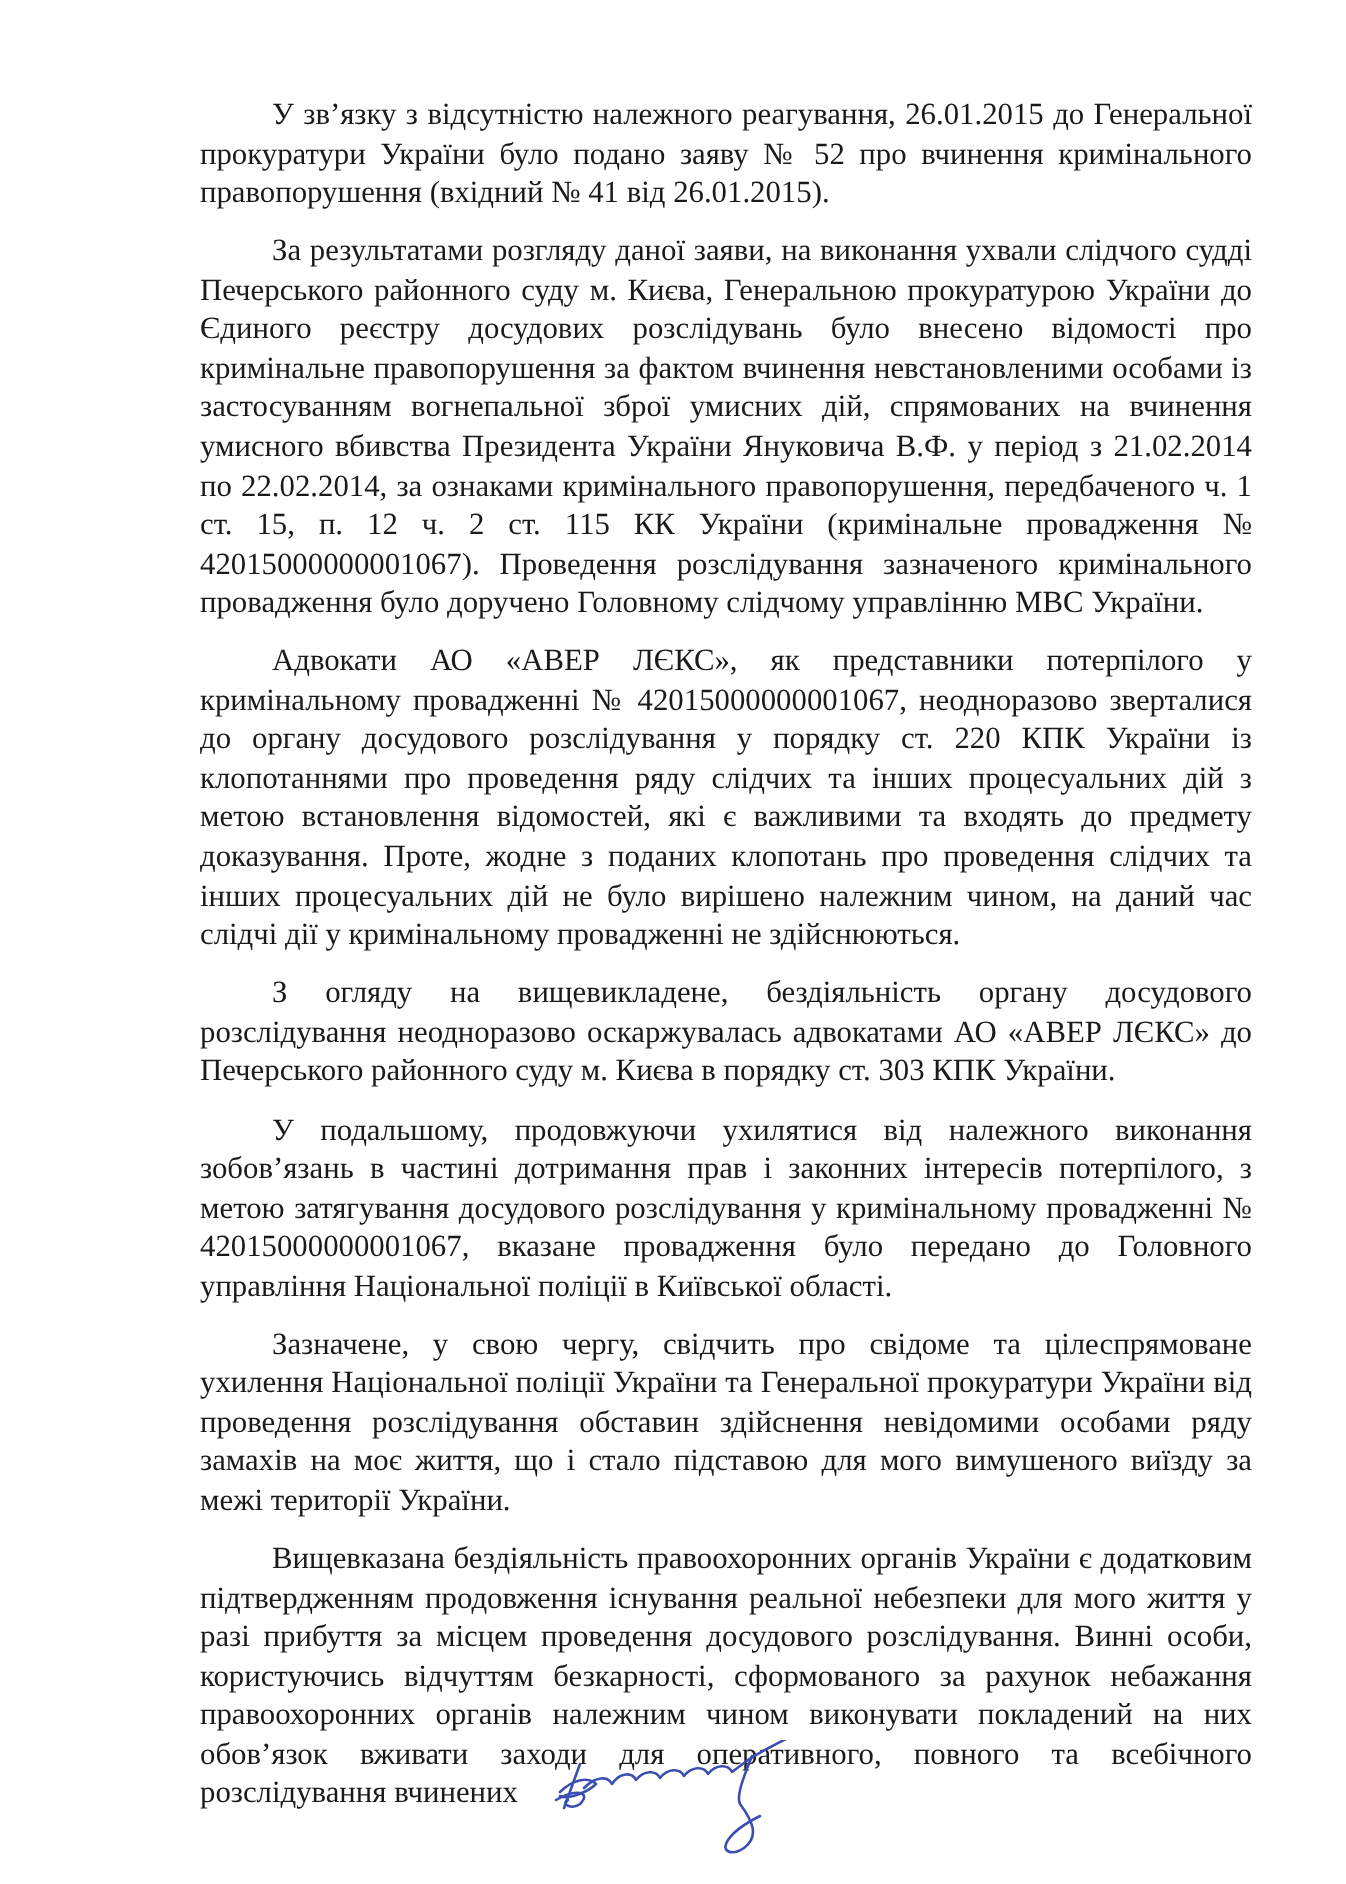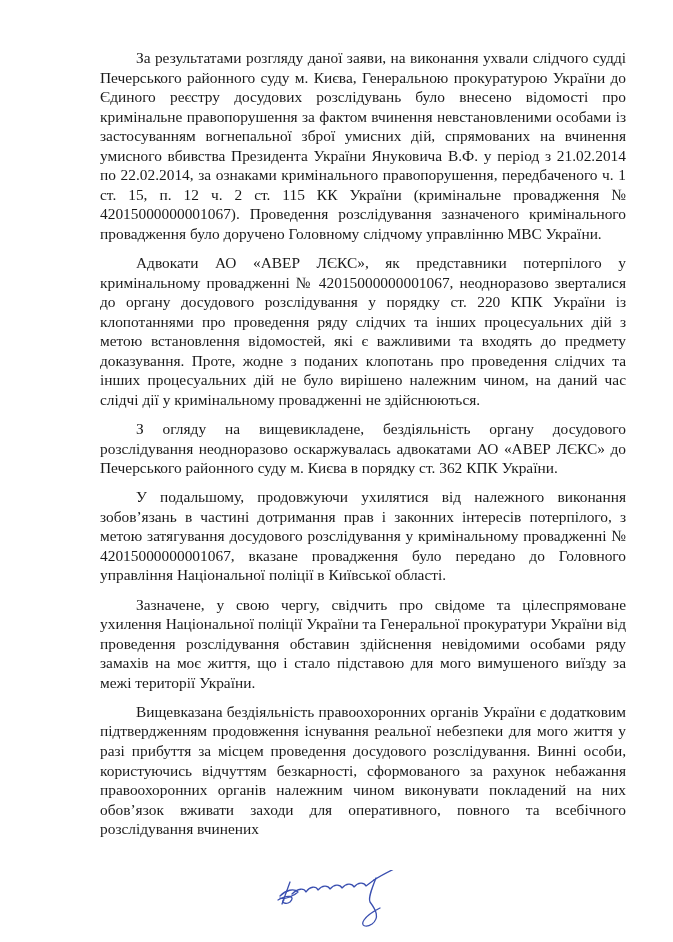--- a/index.html
+++ b/index.html
@@ -11,23 +11,24 @@
   }
   .para { margin: 0 0 9.6px 0; text-align: justify; text-indent: 36px; hyphens: none; }
   .signature {
     position: absolute; left: 276px; top: 870px; width: 150px; height: 60px;
   }
 </style>
 </head>
 <body>
 
 <div class="page">
+  <p class="para">У зв’язку з відсутністю належного реагування, 26.01.2015 до Генеральної прокуратури України було подано заяву № 52 про вчинення кримінального правопорушення (вхідний № 41 від 26.01.2015).</p>
   <p class="para">За результатами розгляду даної заяви, на виконання ухвали слідчого судді Печерського районного суду м. Києва, Генеральною прокуратурою України до Єдиного реєстру досудових розслідувань було внесено відомості про кримінальне правопорушення за фактом вчинення невстановленими особами із застосуванням вогнепальної зброї умисних дій, спрямованих на вчинення умисного вбивства Президента України Януковича В.Ф. у період з 21.02.2014 по 22.02.2014, за ознаками кримінального правопорушення, передбаченого ч. 1 ст. 15, п. 12 ч. 2 ст. 115 КК України (кримінальне провадження № 42015000000001067). Проведення розслідування зазначеного кримінального провадження було доручено Головному слідчому управлінню МВС України.</p>
   <p class="para">Адвокати АО «АВЕР ЛЄКС», як представники потерпілого у кримінальному провадженні № 42015000000001067, неодноразово зверталися до органу досудового розслідування у порядку ст. 220 КПК України із клопотаннями про проведення ряду слідчих та інших процесуальних дій з метою встановлення відомостей, які є важливими та входять до предмету доказування. Проте, жодне з поданих клопотань про проведення слідчих та інших процесуальних дій не було вирішено належним чином, на даний час слідчі дії у кримінальному провадженні не здійснюються.</p>
-  <p class="para">З огляду на вищевикладене, бездіяльність органу досудового розслідування неодноразово оскаржувалась адвокатами АО «АВЕР ЛЄКС» до Печерського районного суду м. Києва в порядку ст. 362 КПК України.</p>
+  <p class="para">З огляду на вищевикладене, бездіяльність органу досудового розслідування неодноразово оскаржувалась адвокатами АО «АВЕР ЛЄКС» до Печерського районного суду м. Києва в порядку ст. 303 КПК України.</p>
   <p class="para">У подальшому, продовжуючи ухилятися від належного виконання зобов’язань в частині дотримання прав і законних інтересів потерпілого, з метою затягування досудового розслідування у кримінальному провадженні № 42015000000001067, вказане провадження було передано до Головного управління Національної поліції в Київської області.</p>
   <p class="para">Зазначене, у свою чергу, свідчить про свідоме та цілеспрямоване ухилення Національної поліції України та Генеральної прокуратури України від проведення розслідування обставин здійснення невідомими особами ряду замахів на моє життя, що і стало підставою для мого вимушеного виїзду за межі території України.</p>
   <p class="para">Вищевказана бездіяльність правоохоронних органів України є додатковим підтвердженням продовження існування реальної небезпеки для мого життя у разі прибуття за місцем проведення досудового розслідування. Винні особи, користуючись відчуттям безкарності, сформованого за рахунок небажання правоохоронних органів належним чином виконувати покладений на них обов’язок вживати заходи для оперативного, повного та всебічного розслідування вчинених</p>
 </div>
 
 <div class="signature">
   <svg width="150" height="60" viewBox="0 0 150 60">
     <g id="sig-strokes" fill="none" stroke-width="1.3" stroke-linecap="round" stroke-linejoin="round" stroke="#3a4fb0">
       <path d="M4 26 C10 20, 18 18, 22 22 C18 26, 8 30, 4 28"></path>
       <path d="M14 12 L6 34"></path>

